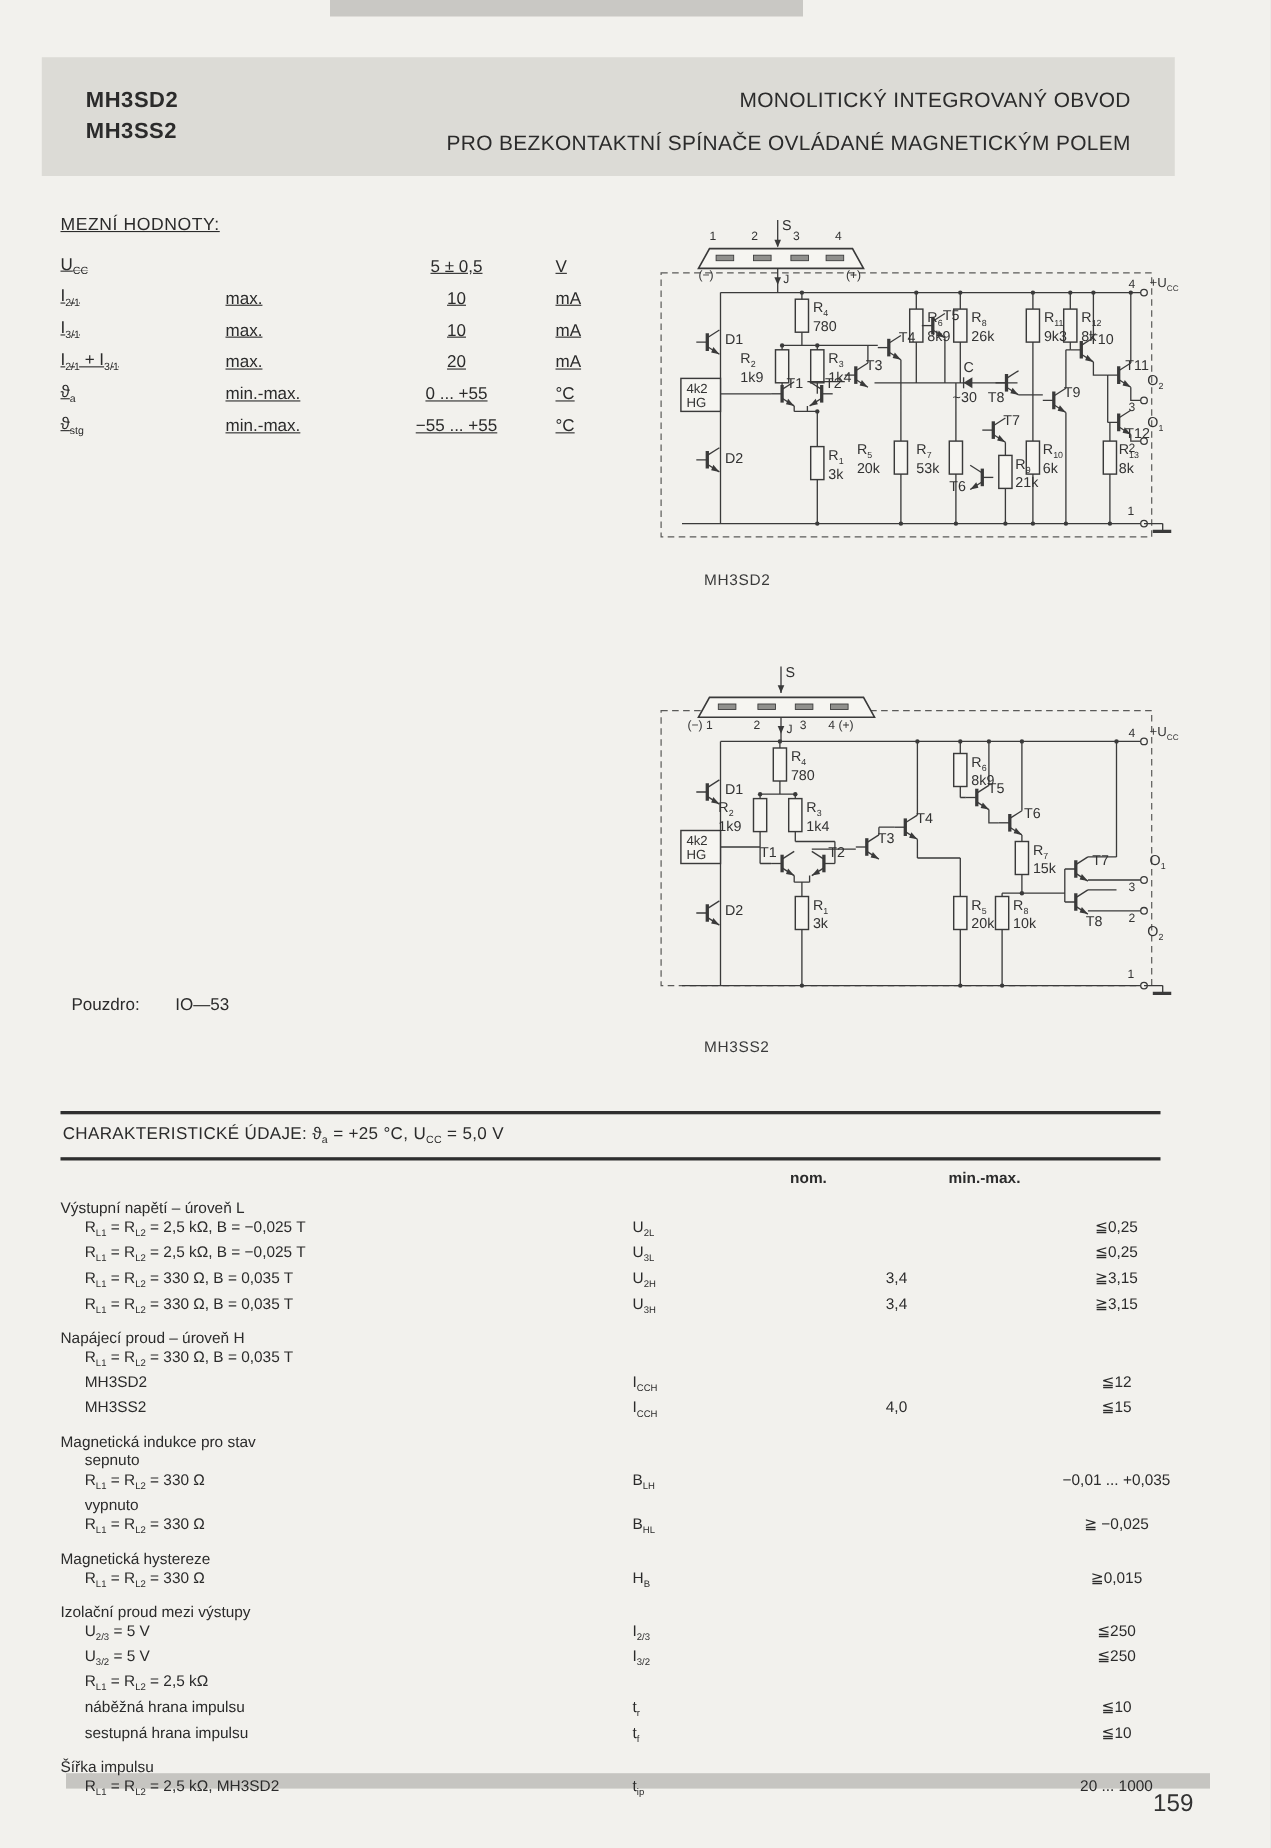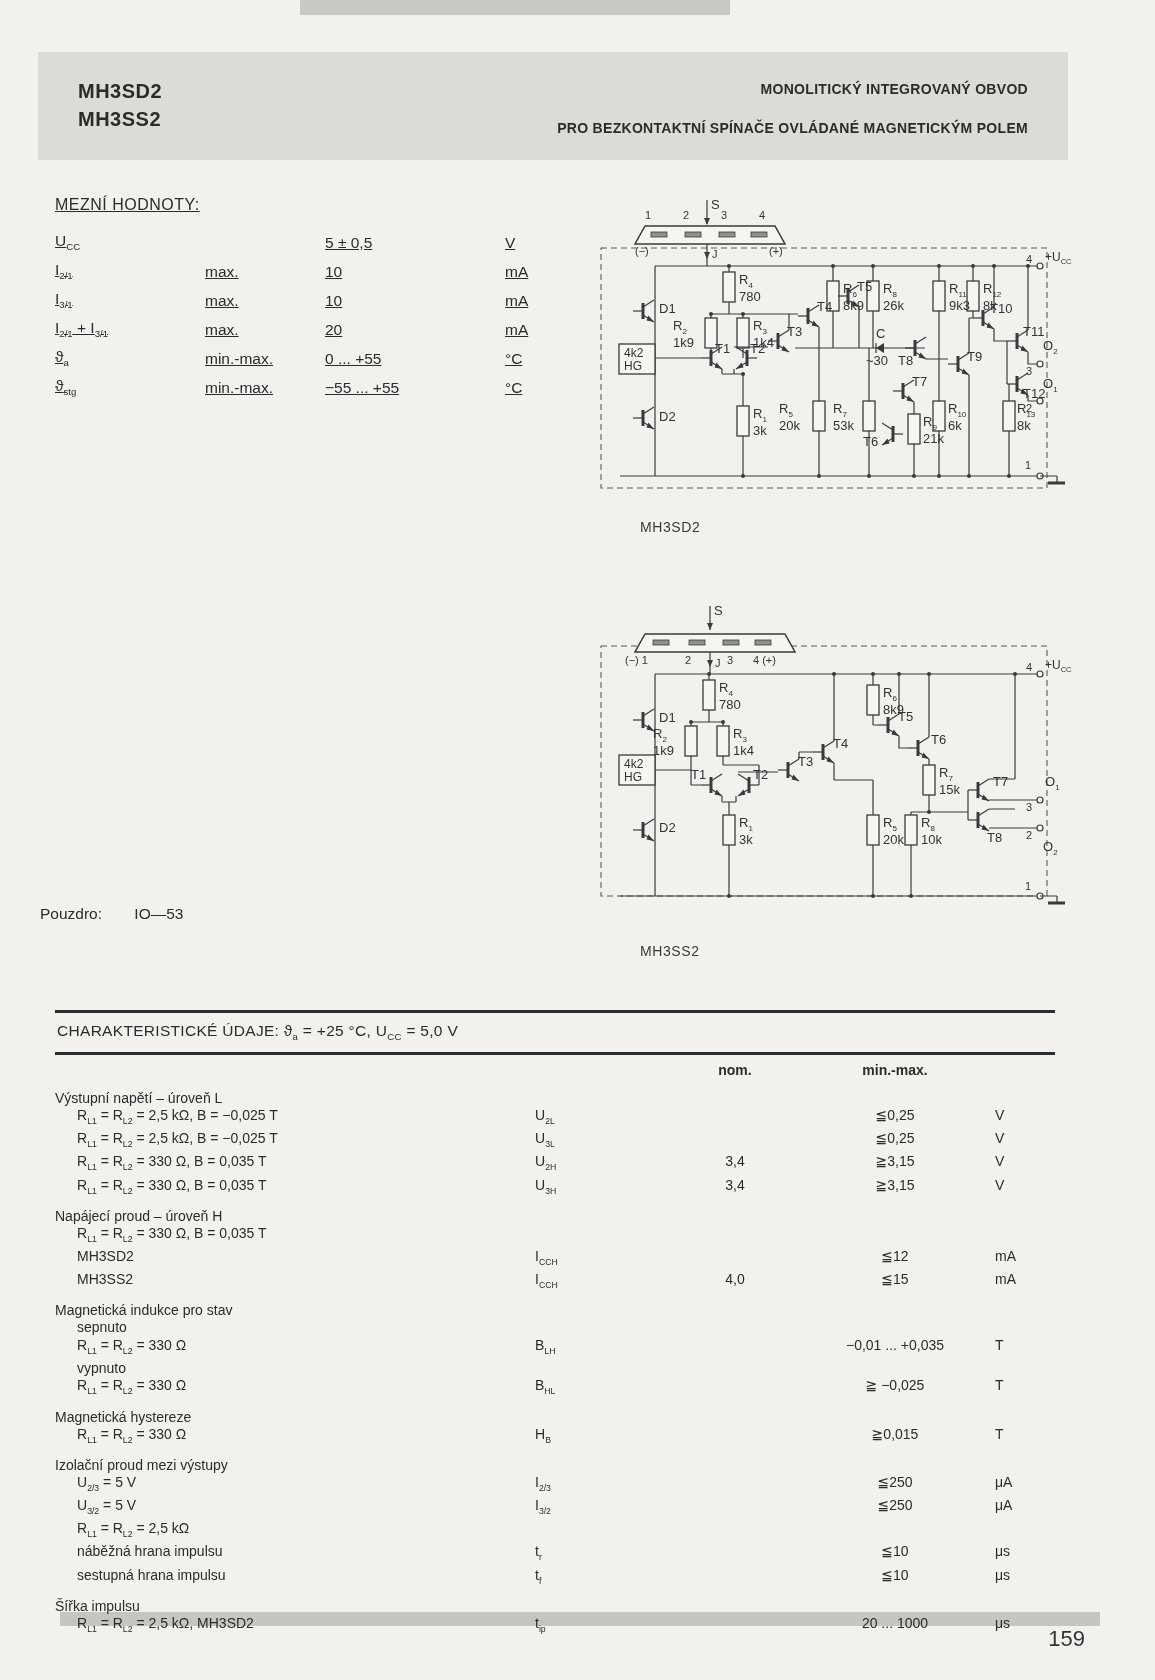--- a/index.html
+++ b/index.html
@@ -3,37 +3,37 @@
 <meta charset="utf-8">
 <style>
   html,body{margin:0;padding:0;background:#e6e5e1;}
   .page{position:relative;width:1155px;height:1680px;background:#f2f1ed;
         font-family:"Liberation Sans","DejaVu Sans",sans-serif;color:#2b2b2b;overflow:hidden;}
   .band{position:absolute;background:#dcdbd6;}
   .abs{position:absolute;}
   sub{font-size:0.62em;}
   
   .hdr-part{position:absolute;left:78px;font-size:20px;font-weight:bold;letter-spacing:.5px;}
-  .hdr-title{position:absolute;right:127px;font-size:14px;font-weight:bold;white-space:nowrap;letter-spacing:.3px;}
+  .hdr-title{position:absolute;right:127px;font-size:19px;font-weight:normal;white-space:nowrap;letter-spacing:.3px;}
   
   .limits{position:absolute;left:55px;top:196px;width:550px;text-decoration:underline;}
   .limits-title{font-size:16px;letter-spacing:.5px;margin-bottom:14px;}
   .lrow{display:grid;grid-template-columns:150px 120px 180px 100px;height:29px;align-items:center;font-size:15.5px;}
-  .lrow .val{}
+  .lrow .val{text-align:center;}
   
-  .pkg{position:absolute;left:40px;top:905px;font-size:15.5px;text-align:right;}
+  .pkg{position:absolute;left:65px;top:905px;font-size:15.5px;text-align:right;}
   .pkg .v{margin-left:28px;}
   
   .rule{position:absolute;left:55px;width:1000px;height:3px;background:#2f2f2f;}
   .char-title{position:absolute;left:57px;top:1022px;font-size:15.5px;letter-spacing:.3px;}
   .ctable{position:absolute;left:55px;top:1062px;width:1010px;font-size:14px;}
   .chead{display:grid;grid-template-columns:480px 140px 120px 200px 70px;font-weight:bold;height:20px;font-size:14px;}
   .chead .cnom,.chead .cmm{text-align:center;}
   .cheading{margin-top:8px;line-height:17px;}
-  .crow{display:grid;grid-template-columns:480px 140px 120px 200px 70px;line-height:17.4px;}
+  .crow{display:grid;grid-template-columns:480px 140px 120px 200px 70px;line-height:17.4px;gap:40px;}
   .crow .ctext{padding-left:22px;}
   .crow .cnom,.crow .cmm{text-align:center;}
   
   .sch{position:absolute;}
   .sch svg{position:absolute;left:0;top:0;}
   .sl{position:absolute;font-size:13px;line-height:1.1;color:#333;white-space:nowrap;}
   .sp{font-size:11px;}
   .cap{position:absolute;font-size:14px;letter-spacing:.6px;color:#3a3a3a;}
   .w{stroke:#3a3a3a;stroke-width:1.2;fill:none;}
   .gw{stroke:#3a3a3a;stroke-width:3;fill:none;}

